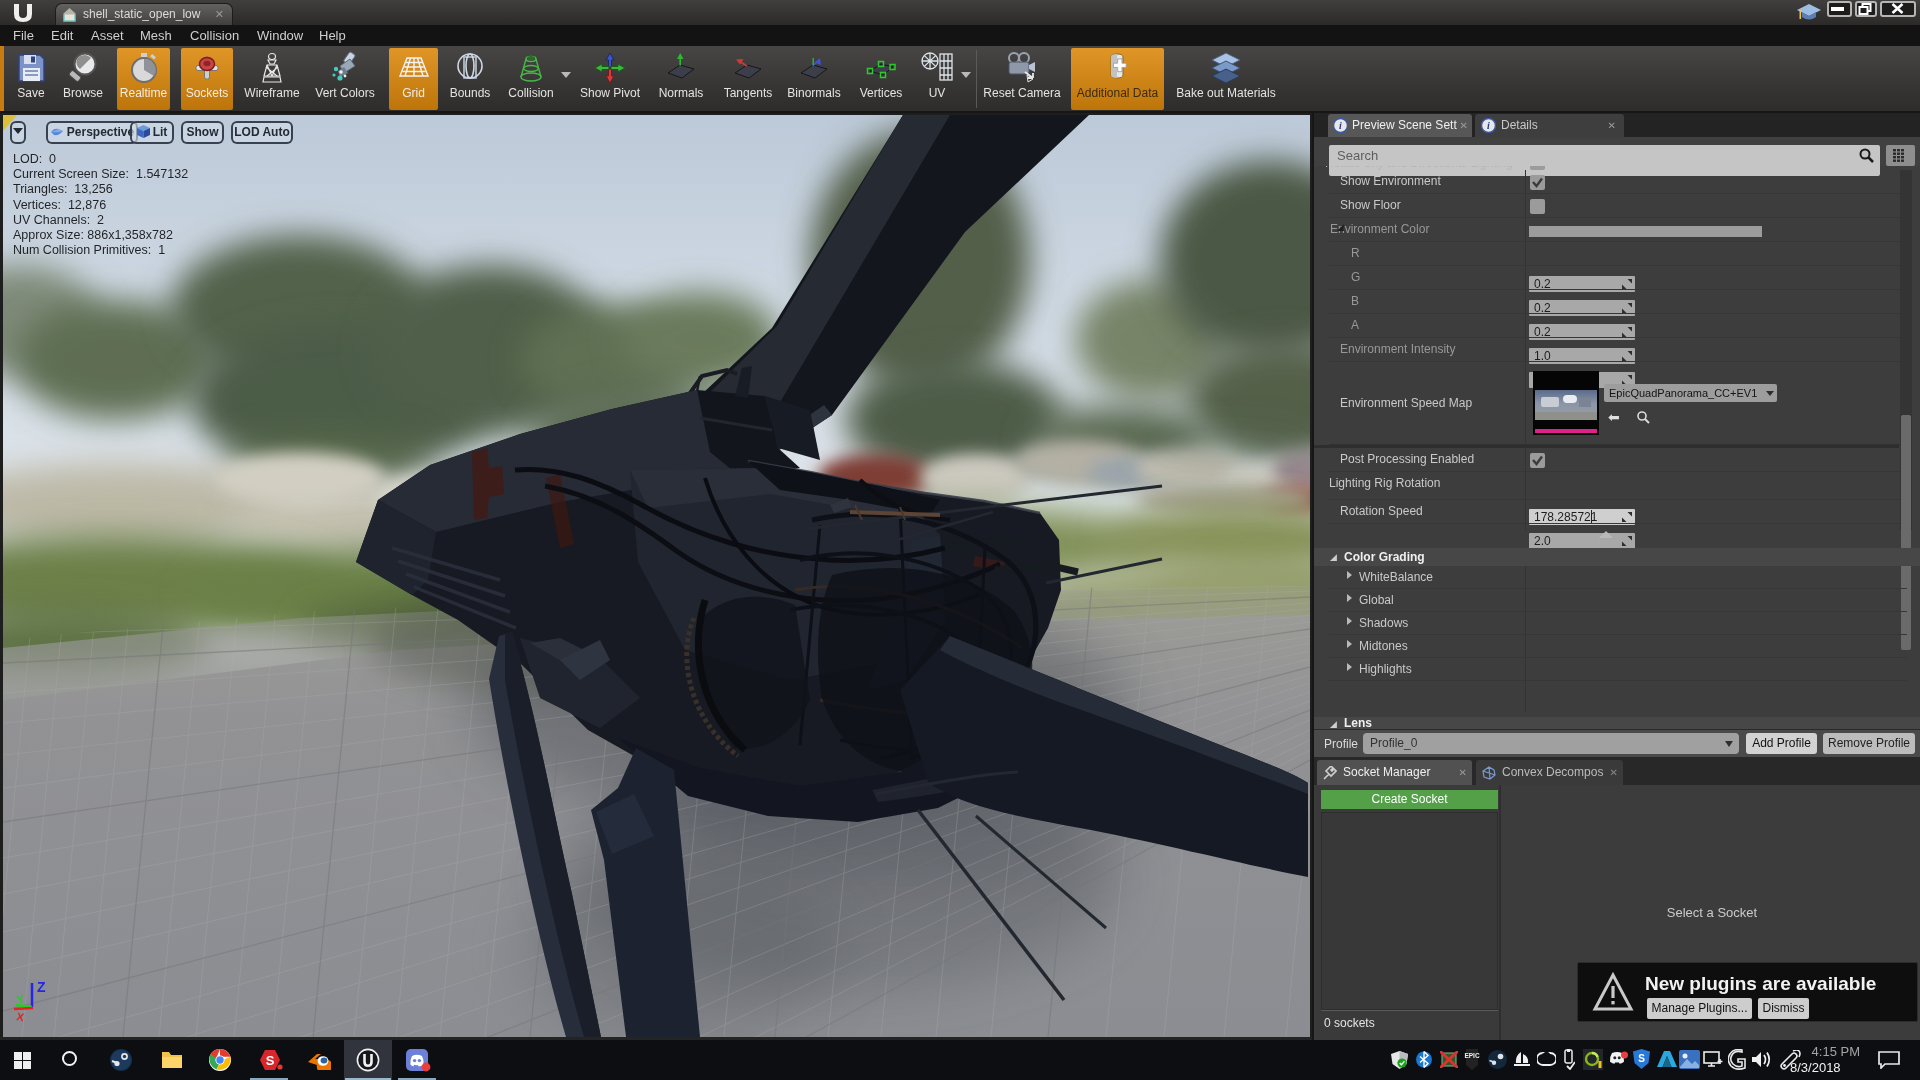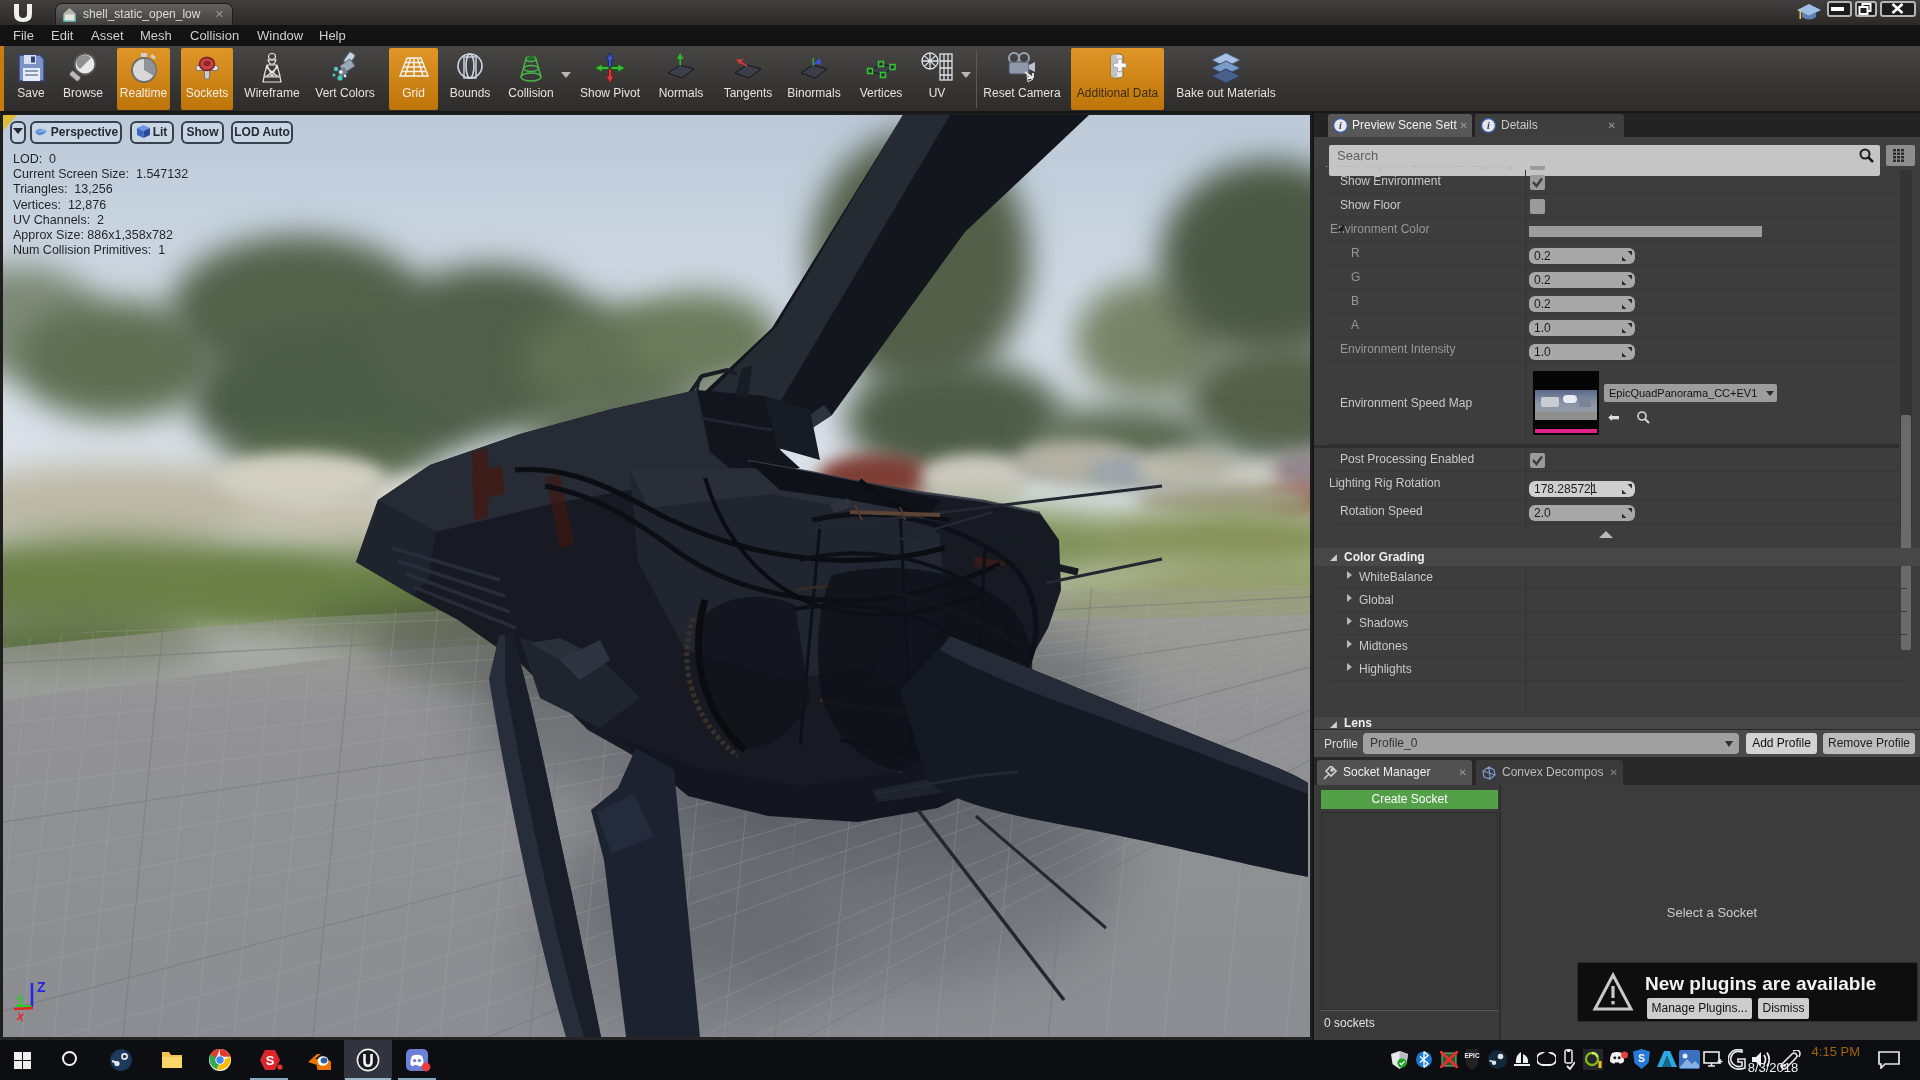--- a/index.html
+++ b/index.html
@@ -19,21 +19,21 @@
 .tbtn .lb{display:block;margin-top:1px;white-space:nowrap;}
 .tbtn.on{background:linear-gradient(#e09627,#bd7409);border-radius:2px;color:#f3ede2;}
 
 #viewport{position:absolute;left:0px;top:113px;width:1312px;height:924px;background:#8e9094;border-left:3px solid #1e1e1e;border-top:2px solid #1e1e1e;border-right:2px solid #1e1e1e;}
 #vpsvg{position:absolute;left:0;top:0;}
 .vbtn{position:absolute;height:23px;border:2px solid rgba(30,40,54,.85);border-radius:6px;background:rgba(208,219,230,.62);color:#232a34;font-size:12px;font-weight:bold;line-height:19px;text-align:center;}
 #stats{position:absolute;left:13px;top:152px;color:#1f2226;font-size:12.5px;line-height:15.2px;text-shadow:0 1px 0 rgba(255,255,255,.12);}
 
 #rpanel{position:absolute;left:1312px;top:113px;width:608px;height:927px;background:#3d3d3d;border-left:2px solid #161616;}
 .prow{position:absolute;left:15px;width:578px;height:24px;border-bottom:1px solid #373737;color:#c9c9c9;font-size:12px;line-height:23px;}
-.pfield{position:absolute;background:#a8a8a8;color:#1d1d1d;font-size:12px;line-height:16px;padding-left:5px;border-radius:6px;}
+.pfield{position:absolute;background:#a8a8a8;color:#1d1d1d;font-size:12px;line-height:16px;padding-left:5px;border-radius:1px;margin-top:28px;}
 .spin{position:absolute;right:2px;top:2px;width:12px;height:12px;}
 .cb{position:absolute;width:15px;height:15px;background:#9b9b9b;border-radius:2px;}
 
 #taskbar{position:absolute;left:0;top:1040px;width:1920px;height:40px;background:#0d0e12;}
 </style>
 </head>
 <body>
 <div id="page">
 
 <div id="titlebar"></div>
@@ -535,21 +535,21 @@
  <path d="M32,983 L32,1007" stroke="#2525e8" stroke-width="2.5"></path>
  <path d="M32,1007 L16,1005" stroke="#20d020" stroke-width="2.5"></path>
  <path d="M33,1008 L14,1009" stroke="#e82020" stroke-width="2.5"></path>
  <text x="37" y="992" fill="#2525e8" font-size="14" font-weight="bold" font-family="Liberation Sans">Z</text>
  <text x="18" y="1004" fill="#20d020" font-size="11" font-weight="bold" font-family="Liberation Sans" transform="rotate(-15 18 1004)">Y</text>
  <text x="16" y="1020" fill="#e82020" font-size="11" font-weight="bold" font-family="Liberation Sans" transform="rotate(10 16 1020)">X</text>
 </g>
 </svg>
 
 <div class="vbtn" style="left:10px;top:121px;width:16px"><span style="display:inline-block;width:0;height:0;border-left:5px solid transparent;border-right:5px solid transparent;border-top:6px solid #232a34;vertical-align:2px"></span></div>
-<div class="vbtn" style="left:30px;top:121px;width:92px"><svg width="14" height="10" viewBox="0 0 14 10" style="vertical-align:-1px;margin-right:3px">
+<div class="vbtn" style="left:46px;top:121px;width:92px"><svg width="14" height="10" viewBox="0 0 14 10" style="vertical-align:-1px;margin-right:3px">
         <path d="M1 5 Q4 1 8 2 L13 4 Q9 9 4 8 Z" fill="#5588d8"></path>
         <path d="M1 5 Q5 4 8 2 L13 4 Q8 6 1 5Z" fill="#88aae8"></path>
       </svg>Perspective</div>
 <div class="vbtn" style="left:130px;top:121px;width:44px"><svg width="13" height="13" viewBox="0 0 13 13" style="vertical-align:-2px;margin-right:3px">
         <path d="M6.5 0 L13 3 L6.5 6 L0 3 Z" fill="#6b9ae0"></path>
         <path d="M0 3 L6.5 6 L6.5 13 L0 10 Z" fill="#3a68c0"></path>
         <path d="M13 3 L6.5 6 L6.5 13 L13 10 Z" fill="#2a4a9a"></path>
       </svg>Lit</div>
 <div class="vbtn" style="left:181px;top:121px;width:43px">Show</div>
 <div class="vbtn" style="left:231px;top:121px;width:62px">LOD Auto</div>
@@ -873,21 +873,21 @@
  <svg class="abs" style="left:1751px;top:10px" width="22" height="19" viewBox="0 0 22 19">
         <path d="M1 7 L5 7 L10 2 L10 17 L5 12 L1 12 Z" fill="#f0f0f0"></path>
         <path d="M13 5 Q16 9.5 13 14 M16 2.5 Q20.5 9.5 16 16.5" stroke="#f0f0f0" stroke-width="1.8" fill="none"></path>
       </svg>
  <svg class="abs" style="left:1780px;top:10px" width="21" height="20" viewBox="0 0 21 20">
         <path d="M2 18 Q0 16 2 14 L12 4 Q14 2 16 4 Q18 6 16 8 L6 18 Q4 20 2 18 Z" fill="none" stroke="#ececec" stroke-width="1.6"></path>
         <path d="M13 1 Q17 -1 19 1 Q21 3 19 7" fill="none" stroke="#ececec" stroke-width="1.6"></path>
         <circle cx="4.5" cy="15.5" r="1.4" fill="#ececec"></circle>
       </svg>
 
- <div class="abs" style="left:1790px;top:4px;width:70px;height:15px;color:#a16207;font-size:13px;text-align:right">4:15 PM</div>
- <div class="abs" style="left:1738px;top:20px;width:70px;height:15px;color:#f2f2f2;font-size:13px;text-align:center">8/3/2018</div>
+ <div class="abs" style="left:1790px;top:4px;width:70px;height:15px;color:#a3a3a3;font-size:13px;text-align:right">4:15 PM</div>
+ <div class="abs" style="left:1790px;top:20px;width:70px;height:15px;color:#f2f2f2;font-size:13px;text-align:left">8/3/2018</div>
 
  <svg class="abs" style="left:1878px;top:11px" width="22" height="18" viewBox="0 0 22 18">
         <path d="M1 1 L21 1 L21 13 L7 13 L3 17 L3 13 L1 13 Z" fill="none" stroke="#e8e8e8" stroke-width="1.7"></path>
       </svg>
 </div>
 
 </div>
 
 </body></html>

